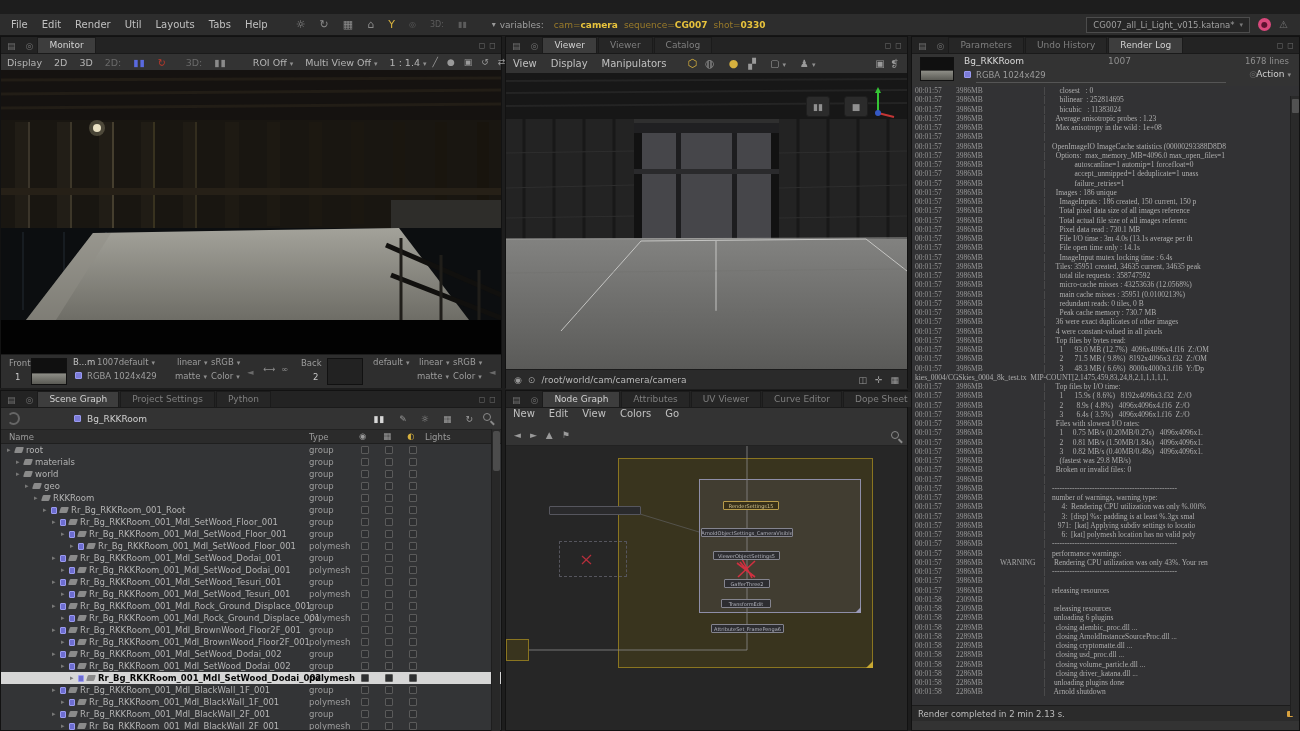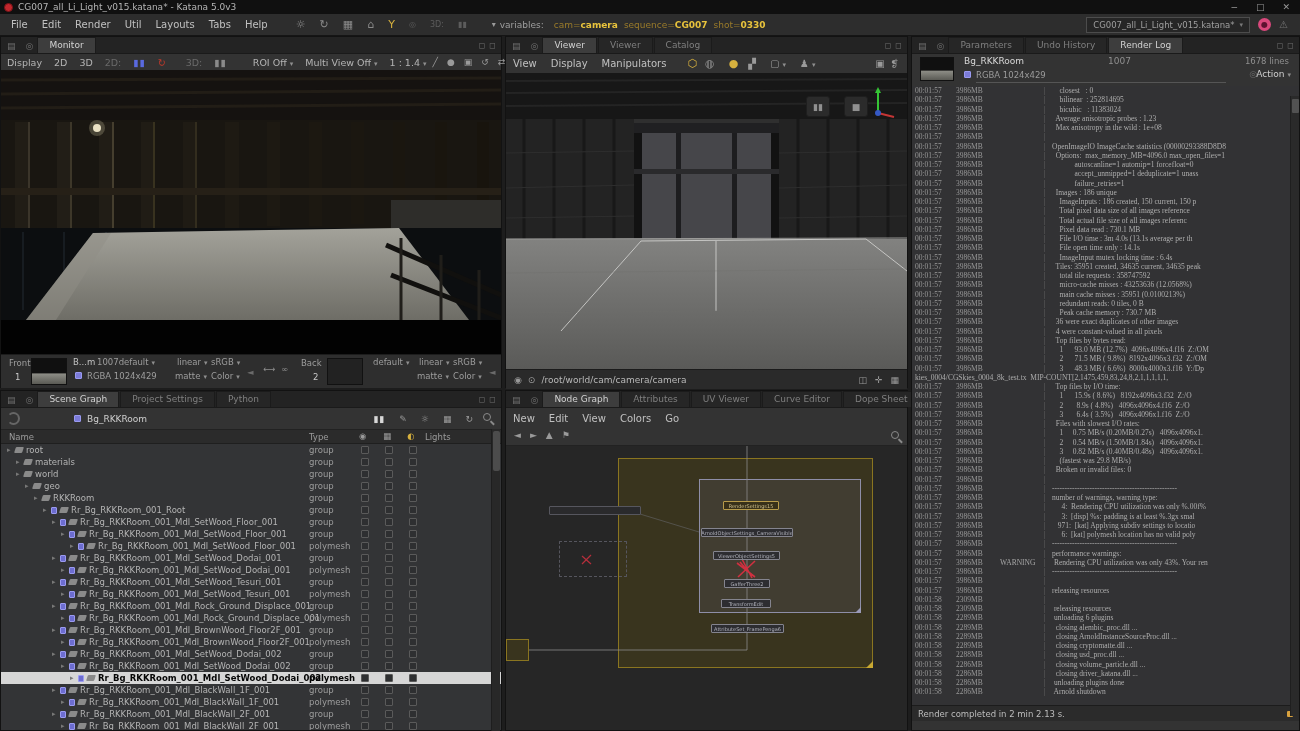--- a/index.html
+++ b/index.html
@@ -71,21 +71,21 @@
   .cb{position:absolute;top:2px;width:8px;height:8px;border:1px solid #5a5a5a;background:#2e2f31;border-radius:1px}
   .arrow{color:#787878;font-size:7px;width:8px;display:inline-block}
   .folder{display:inline-block;width:8px;height:6px;background:#8a8a8a;transform:skewX(-18deg);margin-right:3px;border-radius:1px}
   .sgcube{display:inline-block;width:6px;height:7px;background:#6d6dd0;border:1px solid #9a9af0;margin-right:3px;border-radius:1px}
   #sgScroll{position:absolute;right:1px;top:38px;width:9px;height:302px;background:#282828;border-left:1px solid #1e1e1e}
   #sgScroll .thumbbar{position:absolute;left:1px;top:2px;width:7px;height:40px;background:#4c4c4c;border-radius:2px}
   #livegroup{width:13px;height:13px;border:2px solid #666;border-radius:50%;border-left-color:transparent;margin:0 8px 0 6px}
 
   
   #nodegraph{left:505px;top:390px;width:403px;height:341px}
-  #ngMenus{height:16px;display:flex;align-items:flex-end;background:#333}
+  #ngMenus{height:16px;display:flex;align-items:flex-start;background:#333}
   #ngTools{height:22px;display:flex;align-items:center;background:#333;border-bottom:1px solid #222;color:#5f5f5f;font-size:9px;gap:8px;padding:0 8px}
   #ngCanvas{position:relative;width:401px;height:284px;background:#262626;overflow:hidden}
   .ngbackdrop{position:absolute;border:1px solid #8a7520;background:rgba(90,76,18,0.38)}
   .nggroup{position:absolute;border:1px solid #8e8ea8;background:rgba(104,104,140,0.18)}
   .node{position:absolute;height:9px;background:#2d2d31;border:1px solid #84848e;color:#b2b3bc;
      font-size:5px;display:flex;align-items:center;justify-content:center;overflow:hidden;white-space:nowrap;border-radius:1px}
   .node.tan{border-color:#b89b4a;background:#383019;color:#cdbd8a}
   .node.dimmed{border-color:#56565e;background:#2a2a2c;color:#77777f}
 
   
@@ -105,29 +105,20 @@
   .logline .wrapped{padding-left:3px}
   #rlStatus{height:16px;background:#2b2b2b;border-top:1px solid #1c1c1c;display:flex;align-items:center;font-size:8.5px;color:#bdbdbd;padding:0 6px}
   #rlScroll{position:absolute;right:0;top:59px;width:9px;height:620px;background:#2a2a2a;border-left:1px solid #1f1f1f}
   #rlScroll .thumbbar{position:absolute;left:1px;top:3px;width:7px;height:14px;background:#525252;border-radius:1px}
 </style>
 </head>
 <body>
 
 <div id="app">
 
-  <div id="titlebar" class="abs">
-    <span id="appicon"></span>
-    <span>CG007_all_Li_Light_v015.katana* - Katana 5.0v3</span>
-    <span id="winbtns">
-      <span>−</span>
-      <span>□</span>
-      <span>✕</span>
-    </span>
-  </div>
 
   <div id="menubar" class="abs">
     <span id="menuItems" style="display:flex;margin-left:4px">
         <span class="menuitem">File</span>
         <span class="menuitem">Edit</span>
         <span class="menuitem">Render</span>
         <span class="menuitem">Util</span>
         <span class="menuitem">Layouts</span>
         <span class="menuitem">Tabs</span>
         <span class="menuitem">Help</span>
@@ -784,21 +775,21 @@
         <div class="logline"><span class="lt">00:01:57</span><span class="lm">3986MB</span><span class="lw"></span><span class="lsep">|</span><span class="lx">    1      93.0 MB (12.7%)  4096x4096x4.f16  Z:/OM</span></div>
         <div class="logline"><span class="lt">00:01:57</span><span class="lm">3986MB</span><span class="lw"></span><span class="lsep">|</span><span class="lx">    2      71.5 MB ( 9.8%)  8192x4096x3.f32  Z:/OM</span></div>
         <div class="logline"><span class="lt">00:01:57</span><span class="lm">3986MB</span><span class="lw"></span><span class="lsep">|</span><span class="lx">    3      48.3 MB ( 6.6%)  8000x4000x3.f16  Y:/Dp</span></div>
         <div class="logline"><span class="lx wrapped">kies_0004/CGSkies_0004_8k_test.tx  MIP-COUNT[2,1475,459,83,24,8,2,1,1,1,1,1,</span></div>
         <div class="logline"><span class="lt">00:01:57</span><span class="lm">3986MB</span><span class="lw"></span><span class="lsep">|</span><span class="lx">  Top files by I/O time:</span></div>
         <div class="logline"><span class="lt">00:01:57</span><span class="lm">3986MB</span><span class="lw"></span><span class="lsep">|</span><span class="lx">    1      15.9s ( 8.6%)   8192x4096x3.f32  Z:/O</span></div>
         <div class="logline"><span class="lt">00:01:57</span><span class="lm">3986MB</span><span class="lw"></span><span class="lsep">|</span><span class="lx">    2       8.9s ( 4.8%)   4096x4096x4.f16  Z:/O</span></div>
         <div class="logline"><span class="lt">00:01:57</span><span class="lm">3986MB</span><span class="lw"></span><span class="lsep">|</span><span class="lx">    3       6.4s ( 3.5%)   4096x4096x1.f16  Z:/O</span></div>
         <div class="logline"><span class="lt">00:01:57</span><span class="lm">3986MB</span><span class="lw"></span><span class="lsep">|</span><span class="lx">  Files with slowest I/O rates:</span></div>
         <div class="logline"><span class="lt">00:01:57</span><span class="lm">3986MB</span><span class="lw"></span><span class="lsep">|</span><span class="lx">    1     0.75 MB/s (0.20MB/0.27s)   4096x4096x1.</span></div>
-        <div class="logline"><span class="lt">00:01:57</span><span class="lm">3986MB</span><span class="lw"></span><span class="lsep">|</span><span class="lx">    2     0.54 MB/s (1.50MB/1.84s)   4096x4096x1.</span></div>
+        <div class="logline"><span class="lt">00:01:57</span><span class="lm">3986MB</span><span class="lw"></span><span class="lsep">|</span><span class="lx">    2     0.81 MB/s (1.50MB/1.84s)   4096x4096x1.</span></div>
         <div class="logline"><span class="lt">00:01:57</span><span class="lm">3986MB</span><span class="lw"></span><span class="lsep">|</span><span class="lx">    3     0.82 MB/s (0.40MB/0.48s)   4096x4096x1.</span></div>
         <div class="logline"><span class="lt">00:01:57</span><span class="lm">3986MB</span><span class="lw"></span><span class="lsep">|</span><span class="lx">    (fastest was 29.8 MB/s)</span></div>
         <div class="logline"><span class="lt">00:01:57</span><span class="lm">3986MB</span><span class="lw"></span><span class="lsep">|</span><span class="lx">  Broken or invalid files: 0</span></div>
         <div class="logline"><span class="lt">00:01:57</span><span class="lm">3986MB</span><span class="lw"></span><span class="lsep">|</span><span class="lx"></span></div>
         <div class="logline"><span class="lt">00:01:57</span><span class="lm">3986MB</span><span class="lw"></span><span class="lsep">|</span><span class="lx">--------------------------------------------------</span></div>
         <div class="logline"><span class="lt">00:01:57</span><span class="lm">3986MB</span><span class="lw"></span><span class="lsep">|</span><span class="lx">number of warnings, warning type:</span></div>
         <div class="logline"><span class="lt">00:01:57</span><span class="lm">3986MB</span><span class="lw"></span><span class="lsep">|</span><span class="lx">     4:  Rendering CPU utilization was only %.00f%</span></div>
         <div class="logline"><span class="lt">00:01:57</span><span class="lm">3986MB</span><span class="lw"></span><span class="lsep">|</span><span class="lx">     3:  [disp] %s: padding is at least %.3gx smal</span></div>
         <div class="logline"><span class="lt">00:01:57</span><span class="lm">3986MB</span><span class="lw"></span><span class="lsep">|</span><span class="lx">   971:  [kat] Applying subdiv settings to locatio</span></div>
         <div class="logline"><span class="lt">00:01:57</span><span class="lm">3986MB</span><span class="lw"></span><span class="lsep">|</span><span class="lx">     6:  [kat] polymesh location has no valid poly</span></div>

